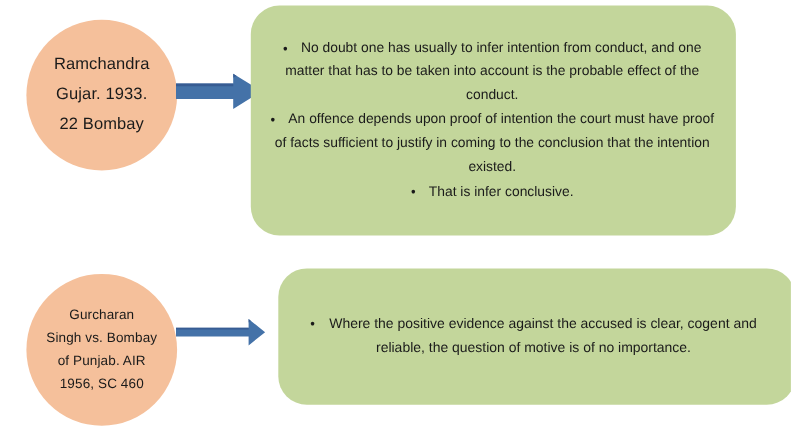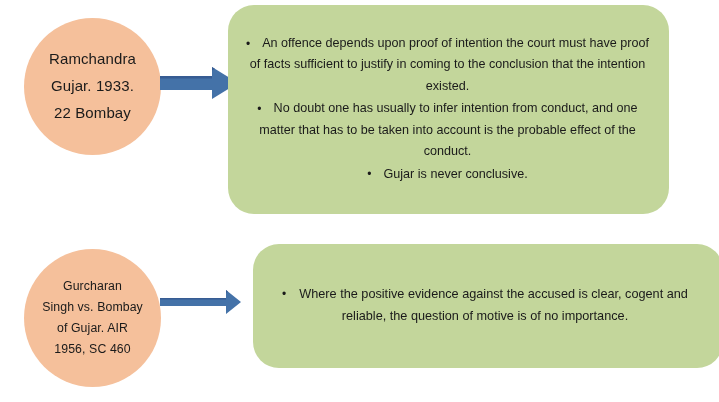--- a/index.html
+++ b/index.html
@@ -107,36 +107,36 @@
   <div class="arrow-wrap" id="arrow-1">
     <svg width="79" height="42" viewBox="0 0 79 42" xmlns="http://www.w3.org/2000/svg">
       <path d="M0 14 L52 14 L52 5 L78 21 L52 37 L52 28 L0 28 Z" fill="#4472a8"></path>
       <path d="M0 14 L52 14 L52 5 L55 6.8 L52 8.6 L52 16.4 L0 16.4 Z" fill="#35588f" opacity="0.85"></path>
     </svg>
   </div>
 
   <div class="content-box" id="box-1">
     <ul class="bullet-list">
       <li class="bullet-item">
+        <span class="bullet-dot">•</span><span>No doubt one has usually to infer intention from conduct, and one matter that has to be taken into account is the probable effect of the conduct.</span>
+      </li>
+      <li class="bullet-item">
         <span class="bullet-dot">•</span><span>An offence depends upon proof of intention the court must have proof of facts sufficient to justify in coming to the conclusion that the intention existed.</span>
       </li>
       <li class="bullet-item">
-        <span class="bullet-dot">•</span><span>No doubt one has usually to infer intention from conduct, and one matter that has to be taken into account is the probable effect of the conduct.</span>
-      </li>
-      <li class="bullet-item">
-        <span class="bullet-dot">•</span><span>Gujar is never conclusive.</span>
+        <span class="bullet-dot">•</span><span>That is infer conclusive.</span>
       </li>
     </ul>
   </div>
 
   <div class="node-circle" id="circle-2">
     <div class="circle-text">
       <span>Gurcharan</span><br>
       <span>Singh vs. Bombay</span><br>
-      <span>of Gujar. AIR</span><br>
+      <span>of Punjab. AIR</span><br>
       <span>1956,  SC 460</span>
     </div>
   </div>
 
   <div class="arrow-wrap" id="arrow-2">
     <svg width="82" height="30" viewBox="0 0 82 30" xmlns="http://www.w3.org/2000/svg">
       <path d="M0 11 L66 11 L66 3 L81 15 L66 27 L66 19 L0 19 Z" fill="#4472a8"></path>
       <path d="M0 11 L66 11 L66 3 L68 4.6 L66 6.2 L66 12.6 L0 12.6 Z" fill="#35588f" opacity="0.85"></path>
     </svg>
   </div>

